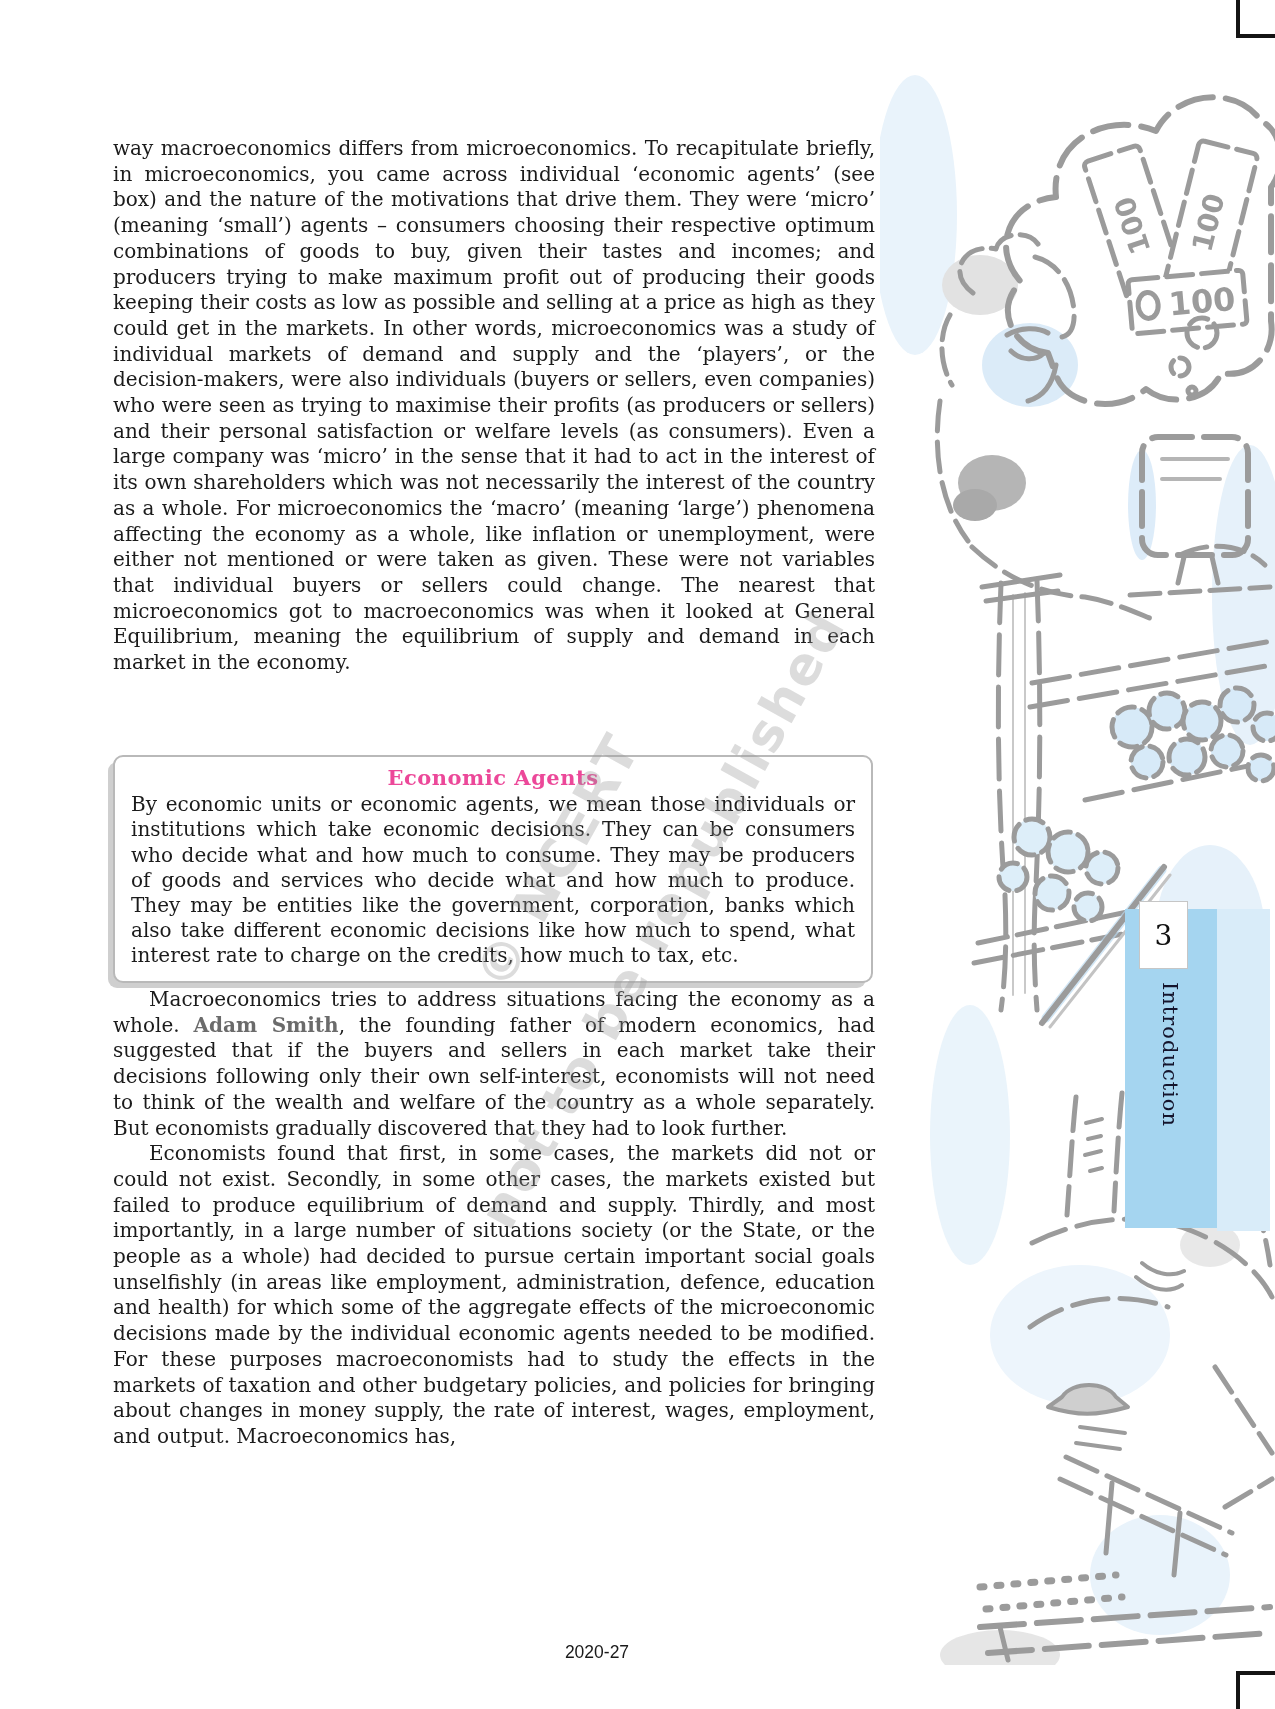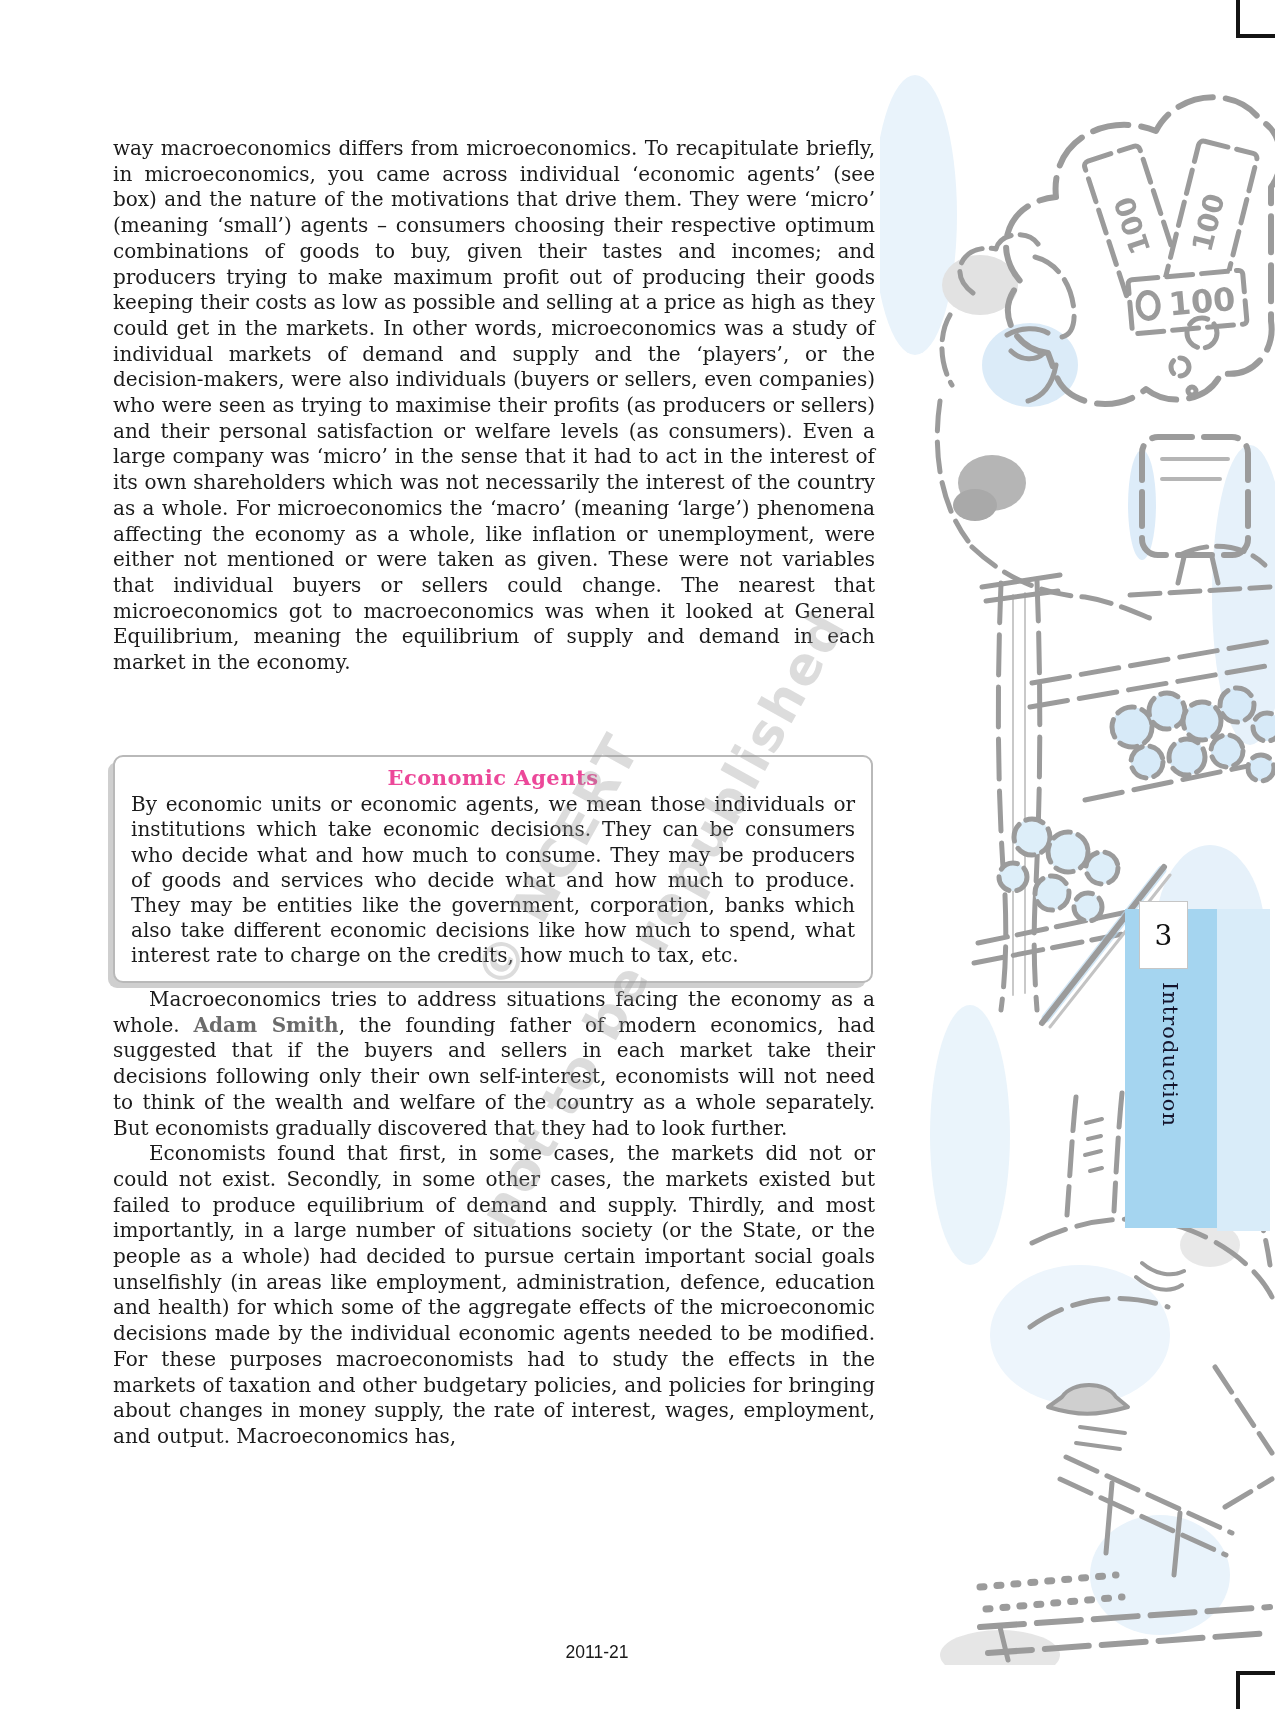--- a/index.html
+++ b/index.html
@@ -218,15 +218,15 @@
   <div class="side-strip"></div>
   <div class="side-tab"></div>
   <div class="chapter-box">
     <span>3</span>
   </div>
   <div class="chapter-title">Introduction</div>
 
   <div class="corner-tr"></div>
   <div class="corner-br"></div>
 
-  <div class="footer">2011-21</div>
+  <div class="footer">2020-27</div>
 
 </div>
 
 </body></html>

